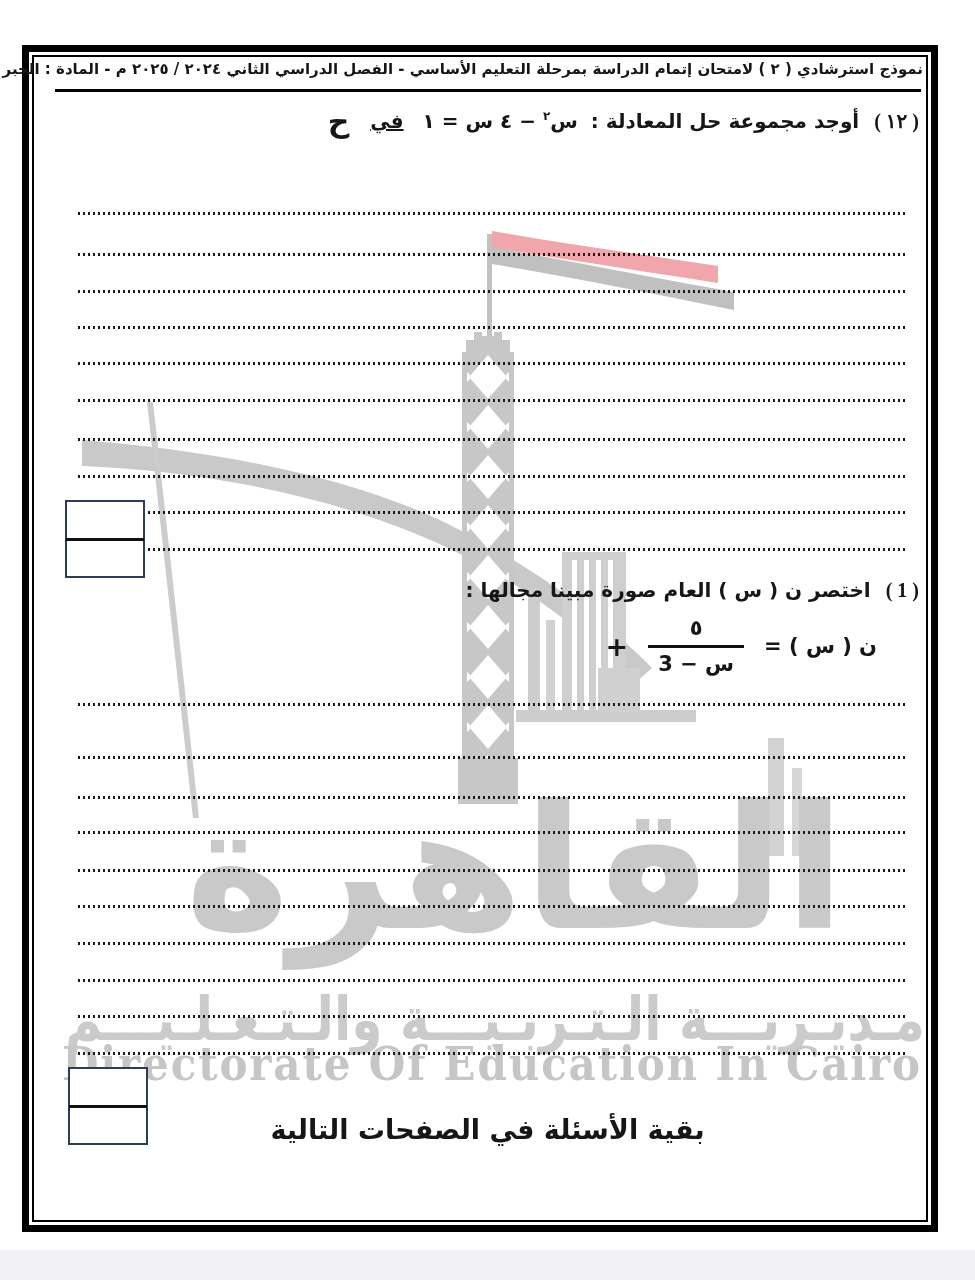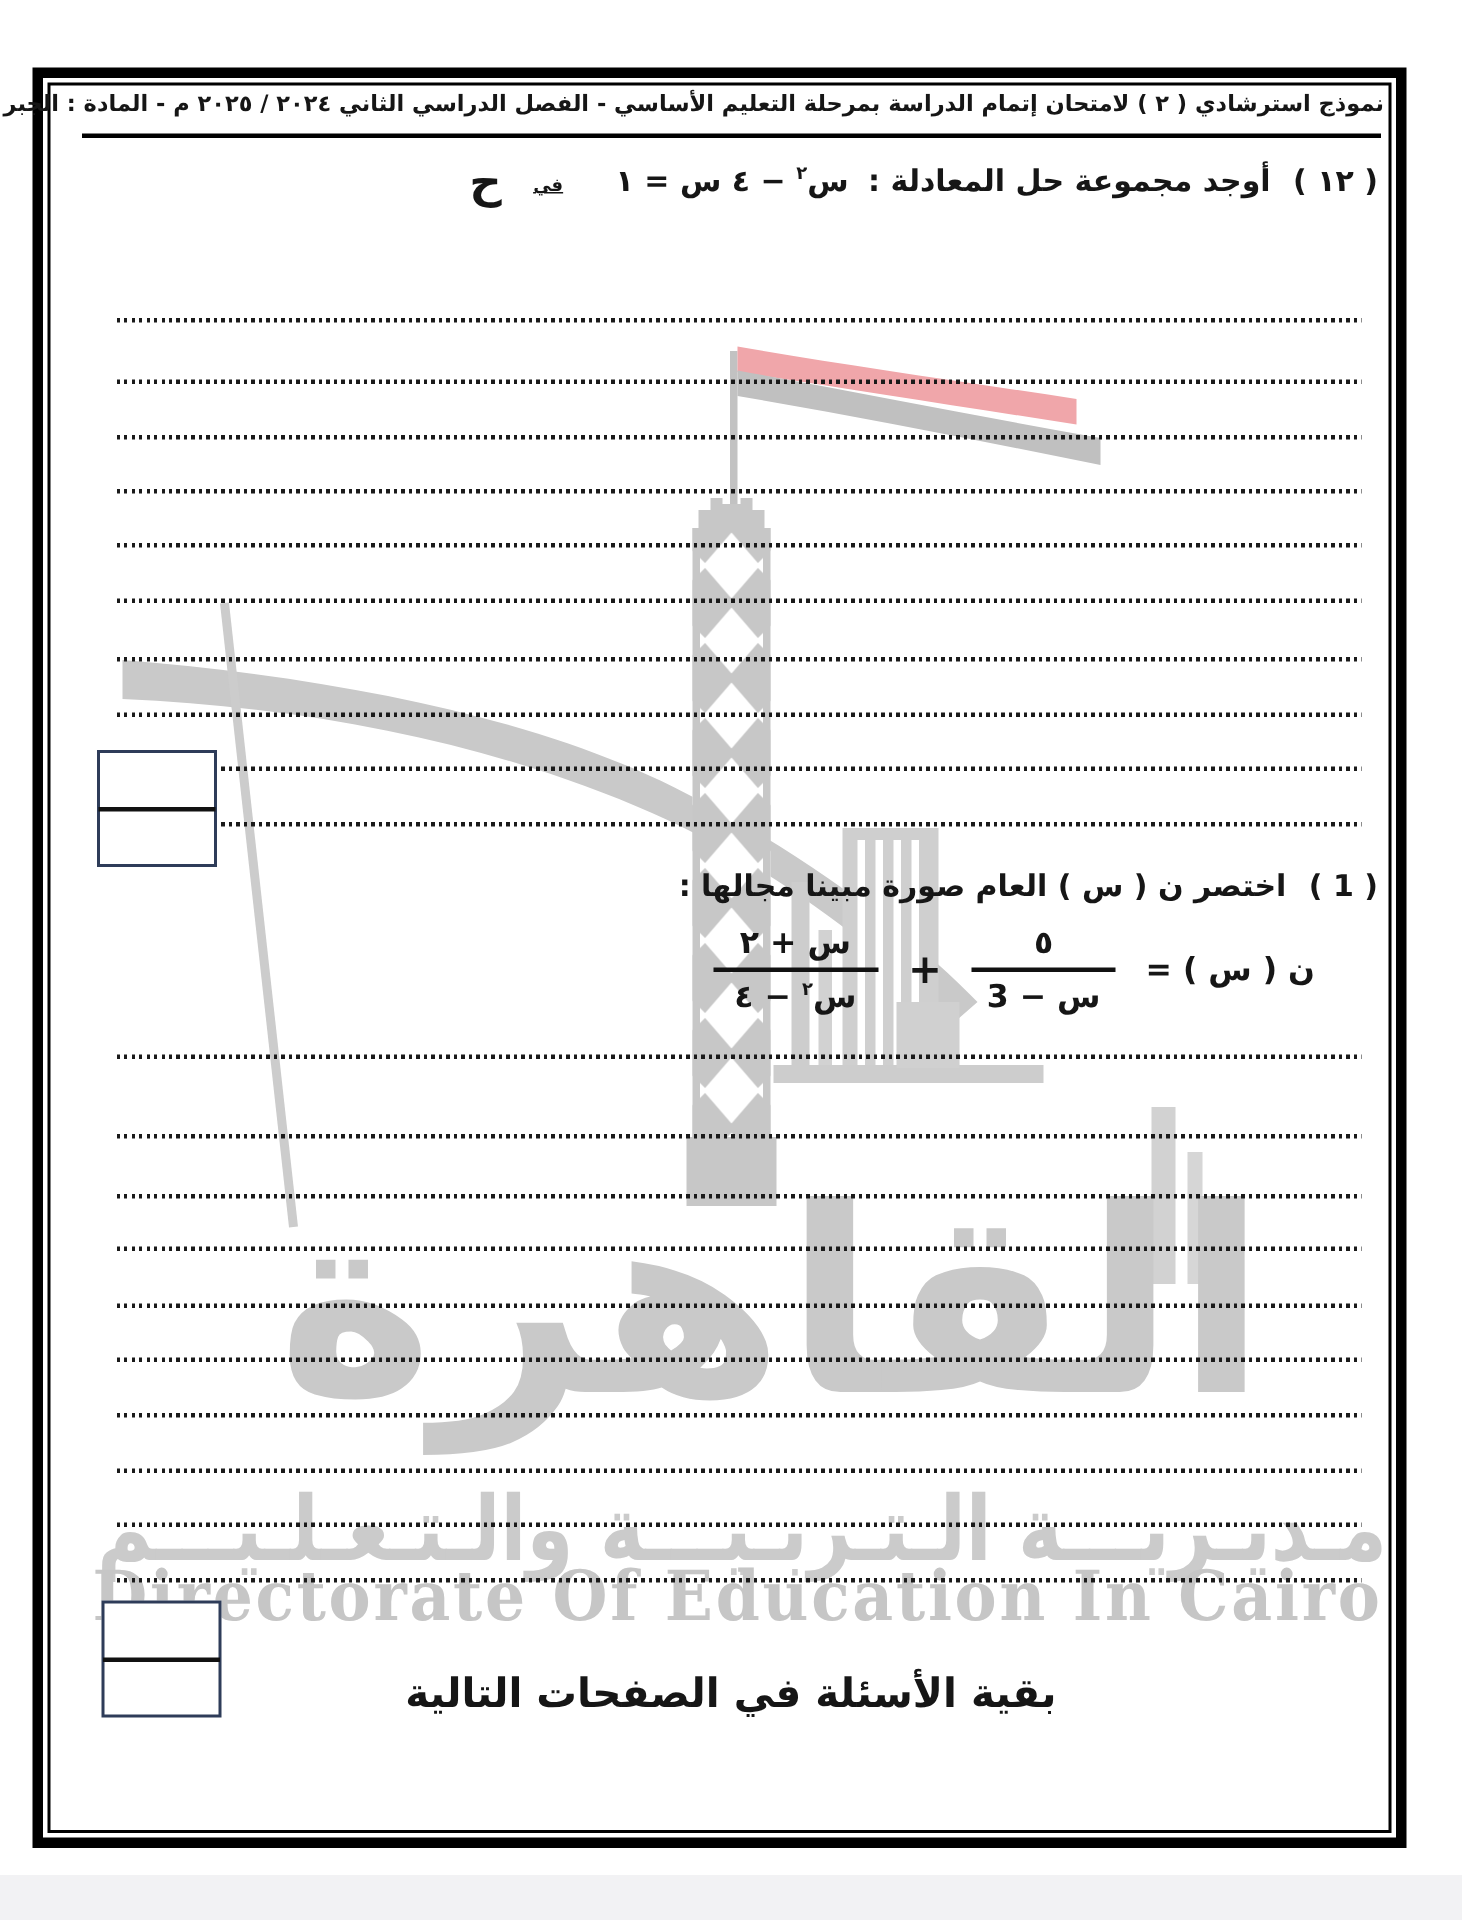--- a/index.html
+++ b/index.html
@@ -21,24 +21,24 @@
     position:absolute;top:59px;right:52px;left:70px;z-index:3;
     display:flex;justify-content:space-between;align-items:flex-start;
     font-weight:bold;font-size:15px;line-height:1.4;
   }
   .hdr-title{white-space:nowrap;}
   .hdr-rule{
     position:absolute;top:89px;left:55px;width:866px;height:3px;background:#000;z-index:3;
   }
   
   .q-line{position:absolute;z-index:3;font-weight:bold;font-size:20px;white-space:nowrap;}
-  .q-num{margin-left:8px;}
+  .q-num{margin-left:8px;font-family:Liberation Serif, serif;}
   .eq{margin-right:6px;}
   .eq sup{font-size:12px;font-weight:bold;}
-  .fi-word{margin-right:28px;font-size:12px;text-decoration:underline;}
+  .fi-word{margin-right:12px;font-size:20px;text-decoration:underline;}
   .h-symbol{font-size:30px;margin-right:14px;vertical-align:-4px;}
   
   .eq-row{
     position:absolute;top:616px;right:98px;z-index:3;
     display:flex;align-items:center;gap:20px;
     font-weight:bold;font-size:21px;direction:rtl;
   }
   .frac{display:inline-block;text-align:center;}
   .frac .num{display:block;border-bottom:3px solid #111;padding:0 18px 5px;}
   .frac .den{display:block;padding:4px 10px 0;}
@@ -159,24 +159,20 @@
     <span>اختصر ن ( س ) العام صورة مبينا مجالها :</span>
   </div>
 
   <div class="eq-row">
     <span>ن ( س ) =</span>
     <span class="frac">
       <span class="num">٥</span>
       <span class="den">س − 3</span>
     </span>
     <span class="op-plus">+</span>
-    <span class="frac">
-      <span class="num">س + ٢</span>
-      <span class="den"><span>س</span><sup>٢</sup><span> − ٤</span></span>
-    </span>
   </div>
 
   <div class="dot" style="top:703px"></div>
   <div class="dot" style="top:756px"></div>
   <div class="dot" style="top:796px"></div>
   <div class="dot" style="top:831px"></div>
   <div class="dot" style="top:869px"></div>
   <div class="dot" style="top:905px"></div>
   <div class="dot" style="top:942px"></div>
   <div class="dot" style="top:979px"></div>

